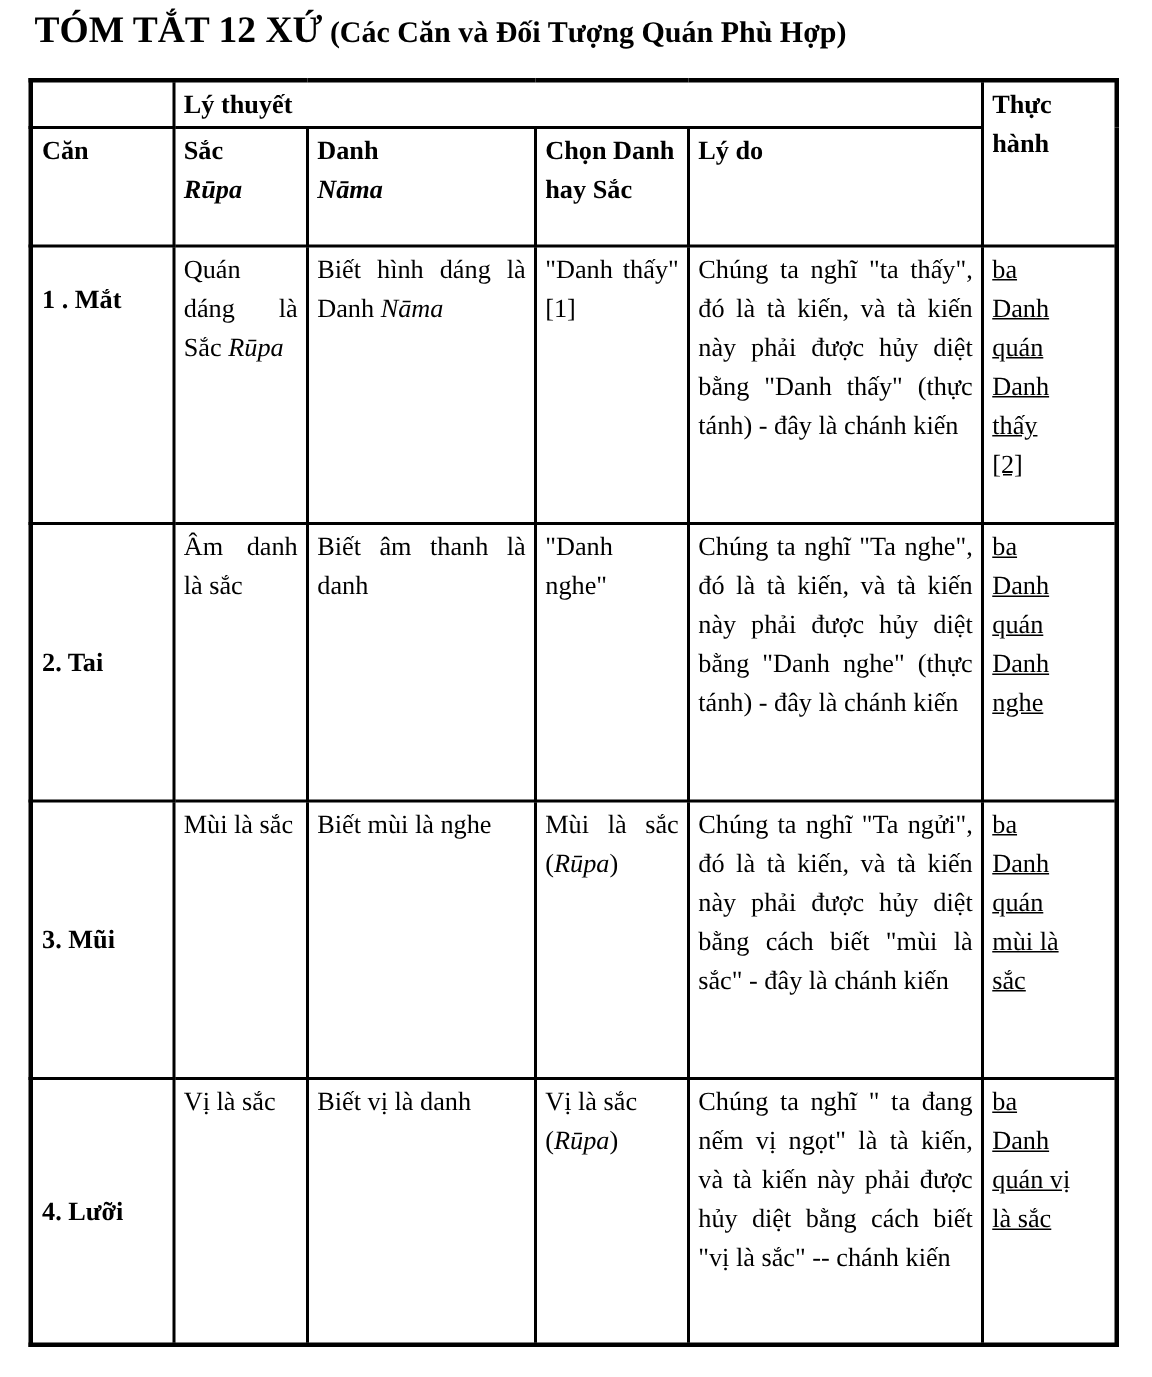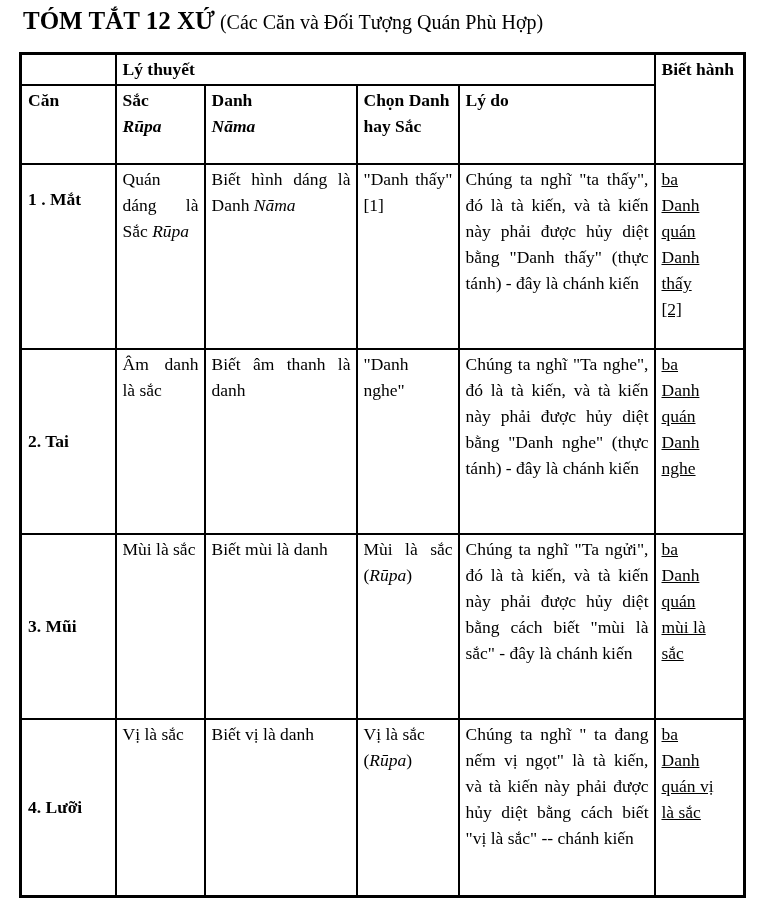--- a/index.html
+++ b/index.html
@@ -4,21 +4,21 @@
 <style>
   html,body{margin:0;padding:0;}
   body{
     width:768px;height:918px;background:#ffffff;color:#000;
     font-family:"Liberation Serif","DejaVu Serif",serif;
     -webkit-font-smoothing:antialiased;
   }
   .page{position:relative;width:768px;height:918px;overflow:hidden;}
   .title{margin:0;padding:7px 0 0 23px;font-size:20px;font-weight:normal;white-space:nowrap;}
   .title .main{font-weight:bold;font-size:25px;}
-  .title .sub{font-weight:normal;text-align:center;}
+  .title .sub{font-weight:bold;text-align:center;}
   table.summary{
     border-collapse:collapse;table-layout:fixed;
     margin:17px 4px 0 19px;width:724px;
     border:3px solid #000;
   }
   col.c1{width:95px}col.c2{width:89px}col.c3{width:152px}
   col.c4{width:102px}col.c5{width:196px}col.c6{width:90px}
   td,th{
     border:2px solid #000;vertical-align:top;
     padding:1px 5px 2px 6px;
@@ -51,21 +51,21 @@
         <col class="c3">
         <col class="c4">
         <col class="c5">
         <col class="c6">
     </colgroup>
 
     <tbody>
         <tr class="h1">
       <td></td>
       <th colspan="4">Lý thuyết</th>
-      <th rowspan="2">Biết hành</th>
+      <th rowspan="2">Thực hành</th>
     </tr>
 
     <tr class="h2">
       <th>Căn</th>
       <th>
         <div>Sắc</div>
         <div class="italic">Rūpa</div>
       </th>
       <th>
         <div>Danh</div>
@@ -98,21 +98,21 @@
       <td class="thuc-cell">ba
 Danh
 quán
 Danh
 nghe</td>
     </tr>
 
     <tr class="r3">
       <td class="can-cell can-mid">3. Mũi</td>
       <td class="justify"><span>Mùi là sắc</span><span class="italic"></span><span></span></td>
-      <td class="justify"><span>Biết mùi là danh</span><span class="italic"></span><span></span></td>
+      <td class="justify"><span>Biết mùi là nghe</span><span class="italic"></span><span></span></td>
       <td class="justify"><span>Mùi là sắc (</span><span class="italic">Rūpa</span><span>)</span></td>
       <td class="justify">Chúng ta nghĩ "Ta ngửi", đó là tà kiến, và tà kiến này phải được hủy diệt bằng cách biết "mùi là sắc" - đây là chánh kiến</td>
       <td class="thuc-cell">ba
 Danh
 quán
 mùi là
 sắc</td>
     </tr>
 
     <tr class="r4">

